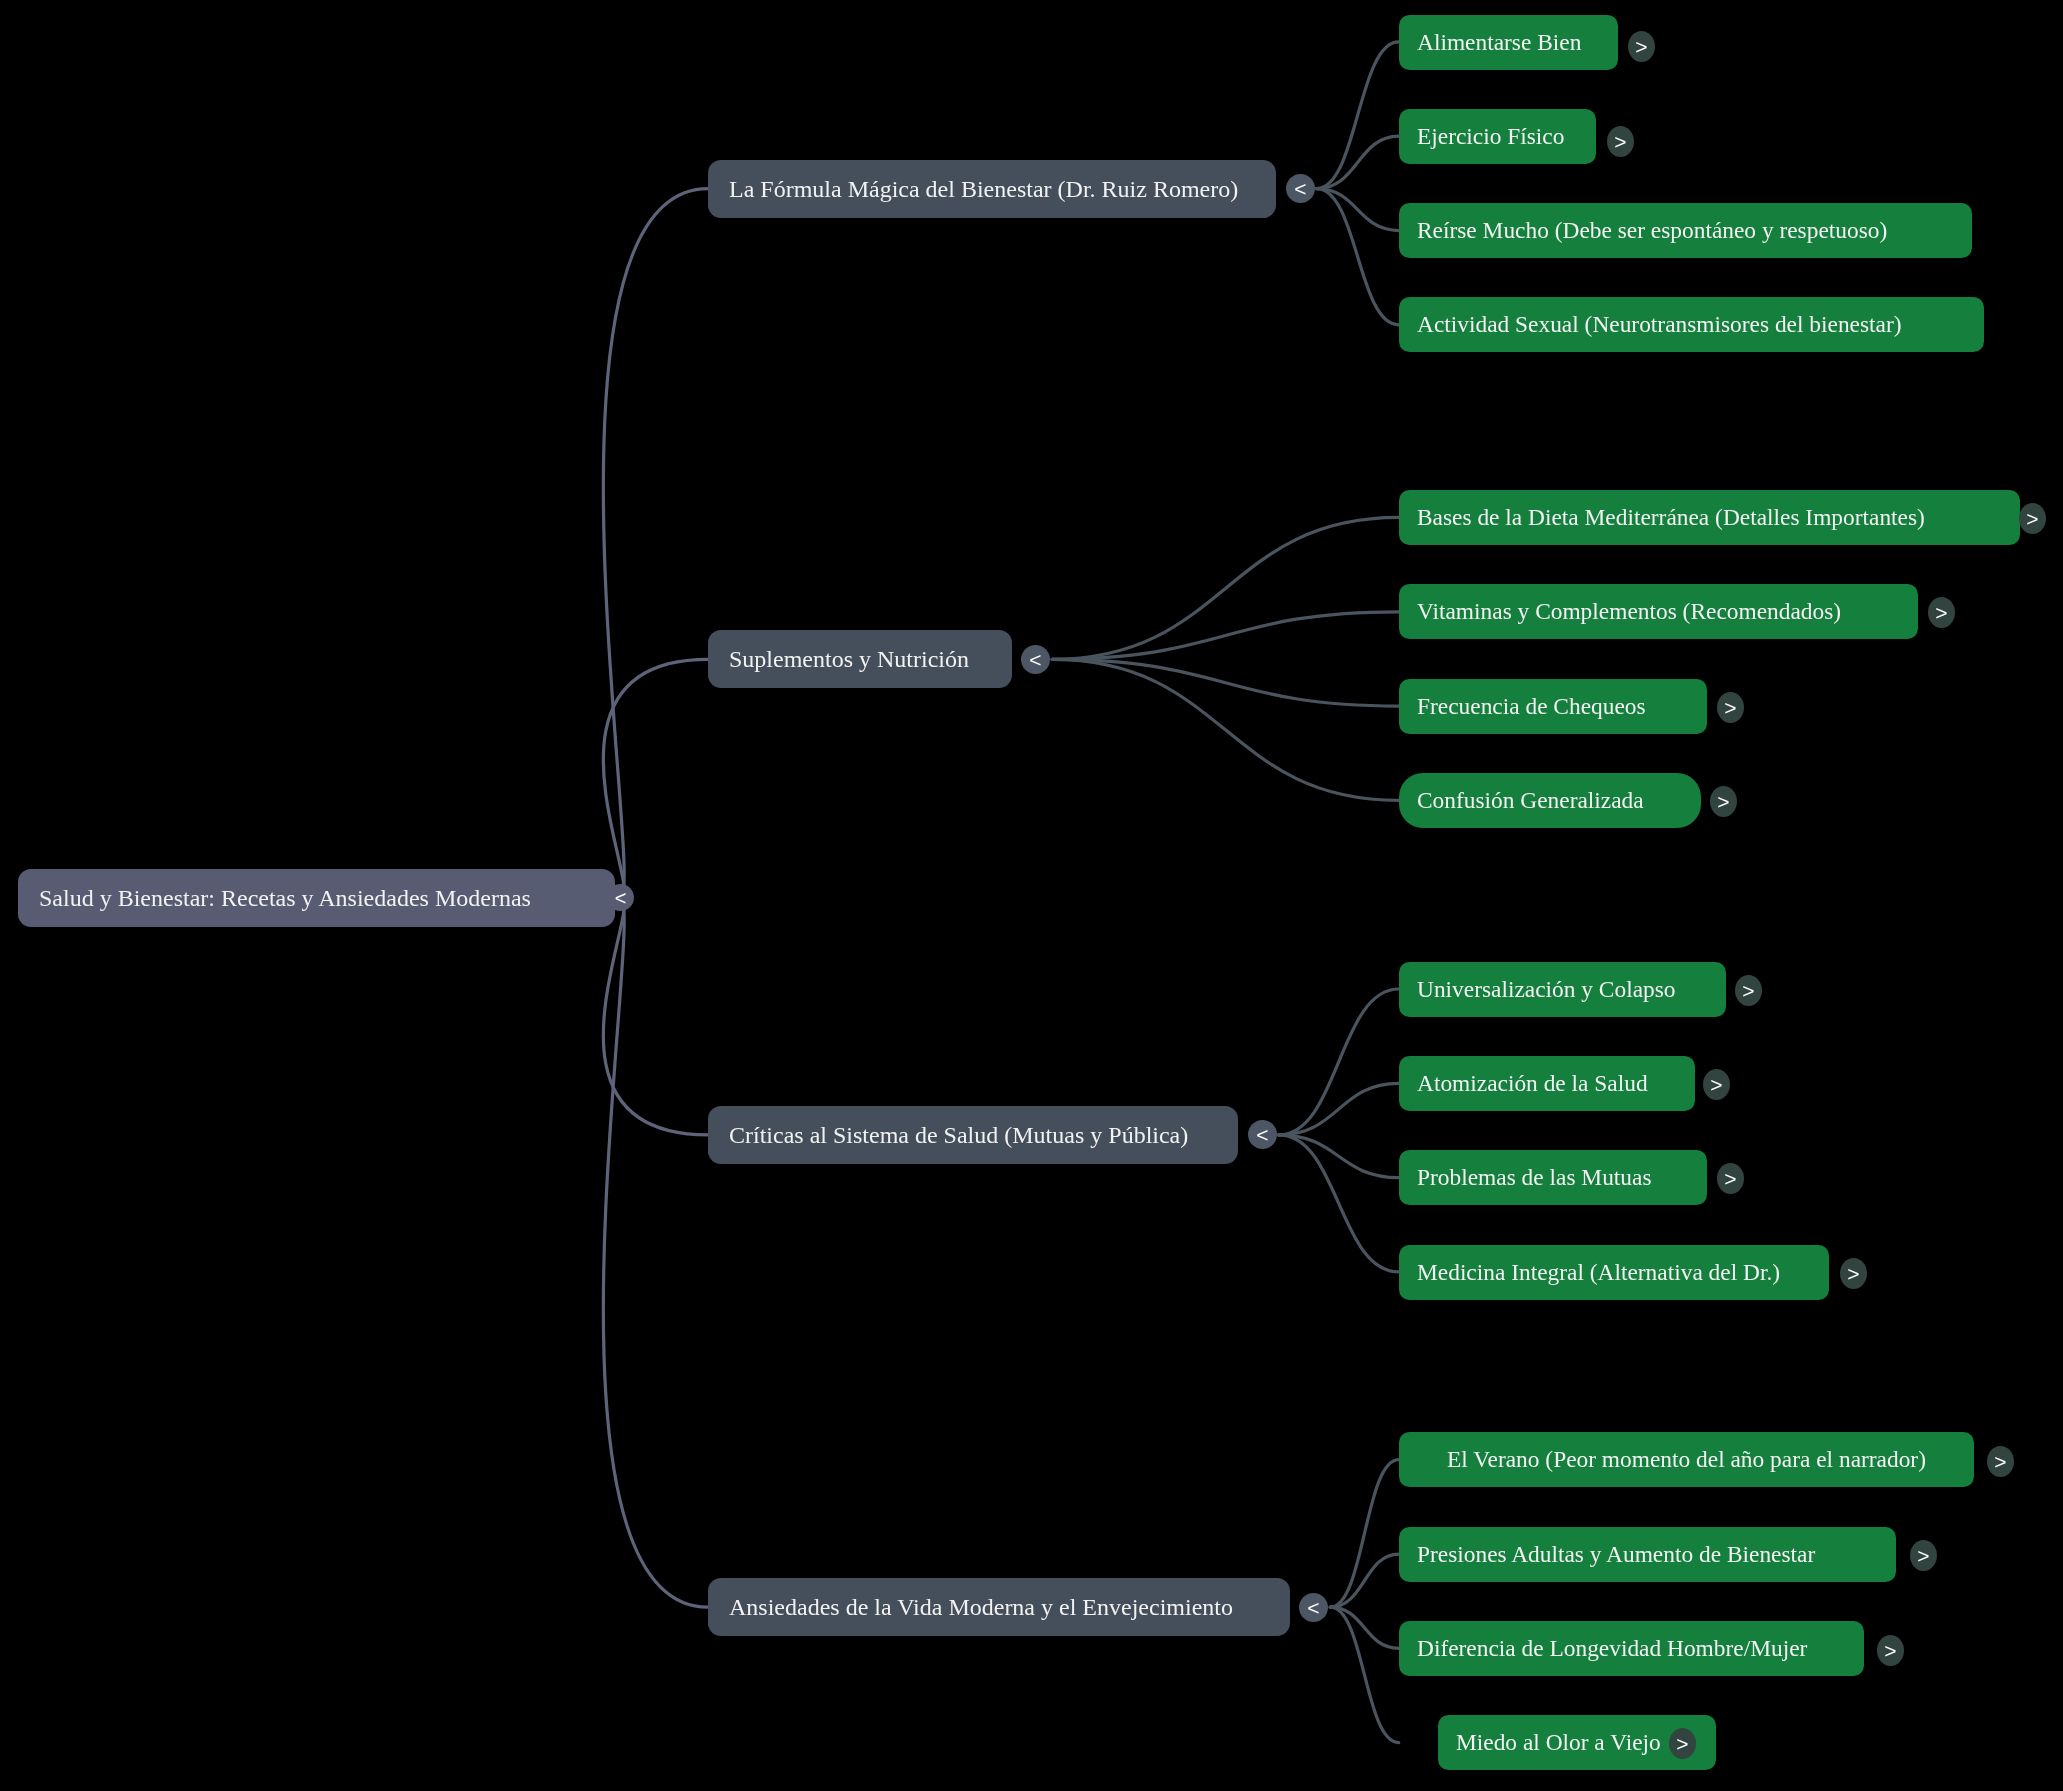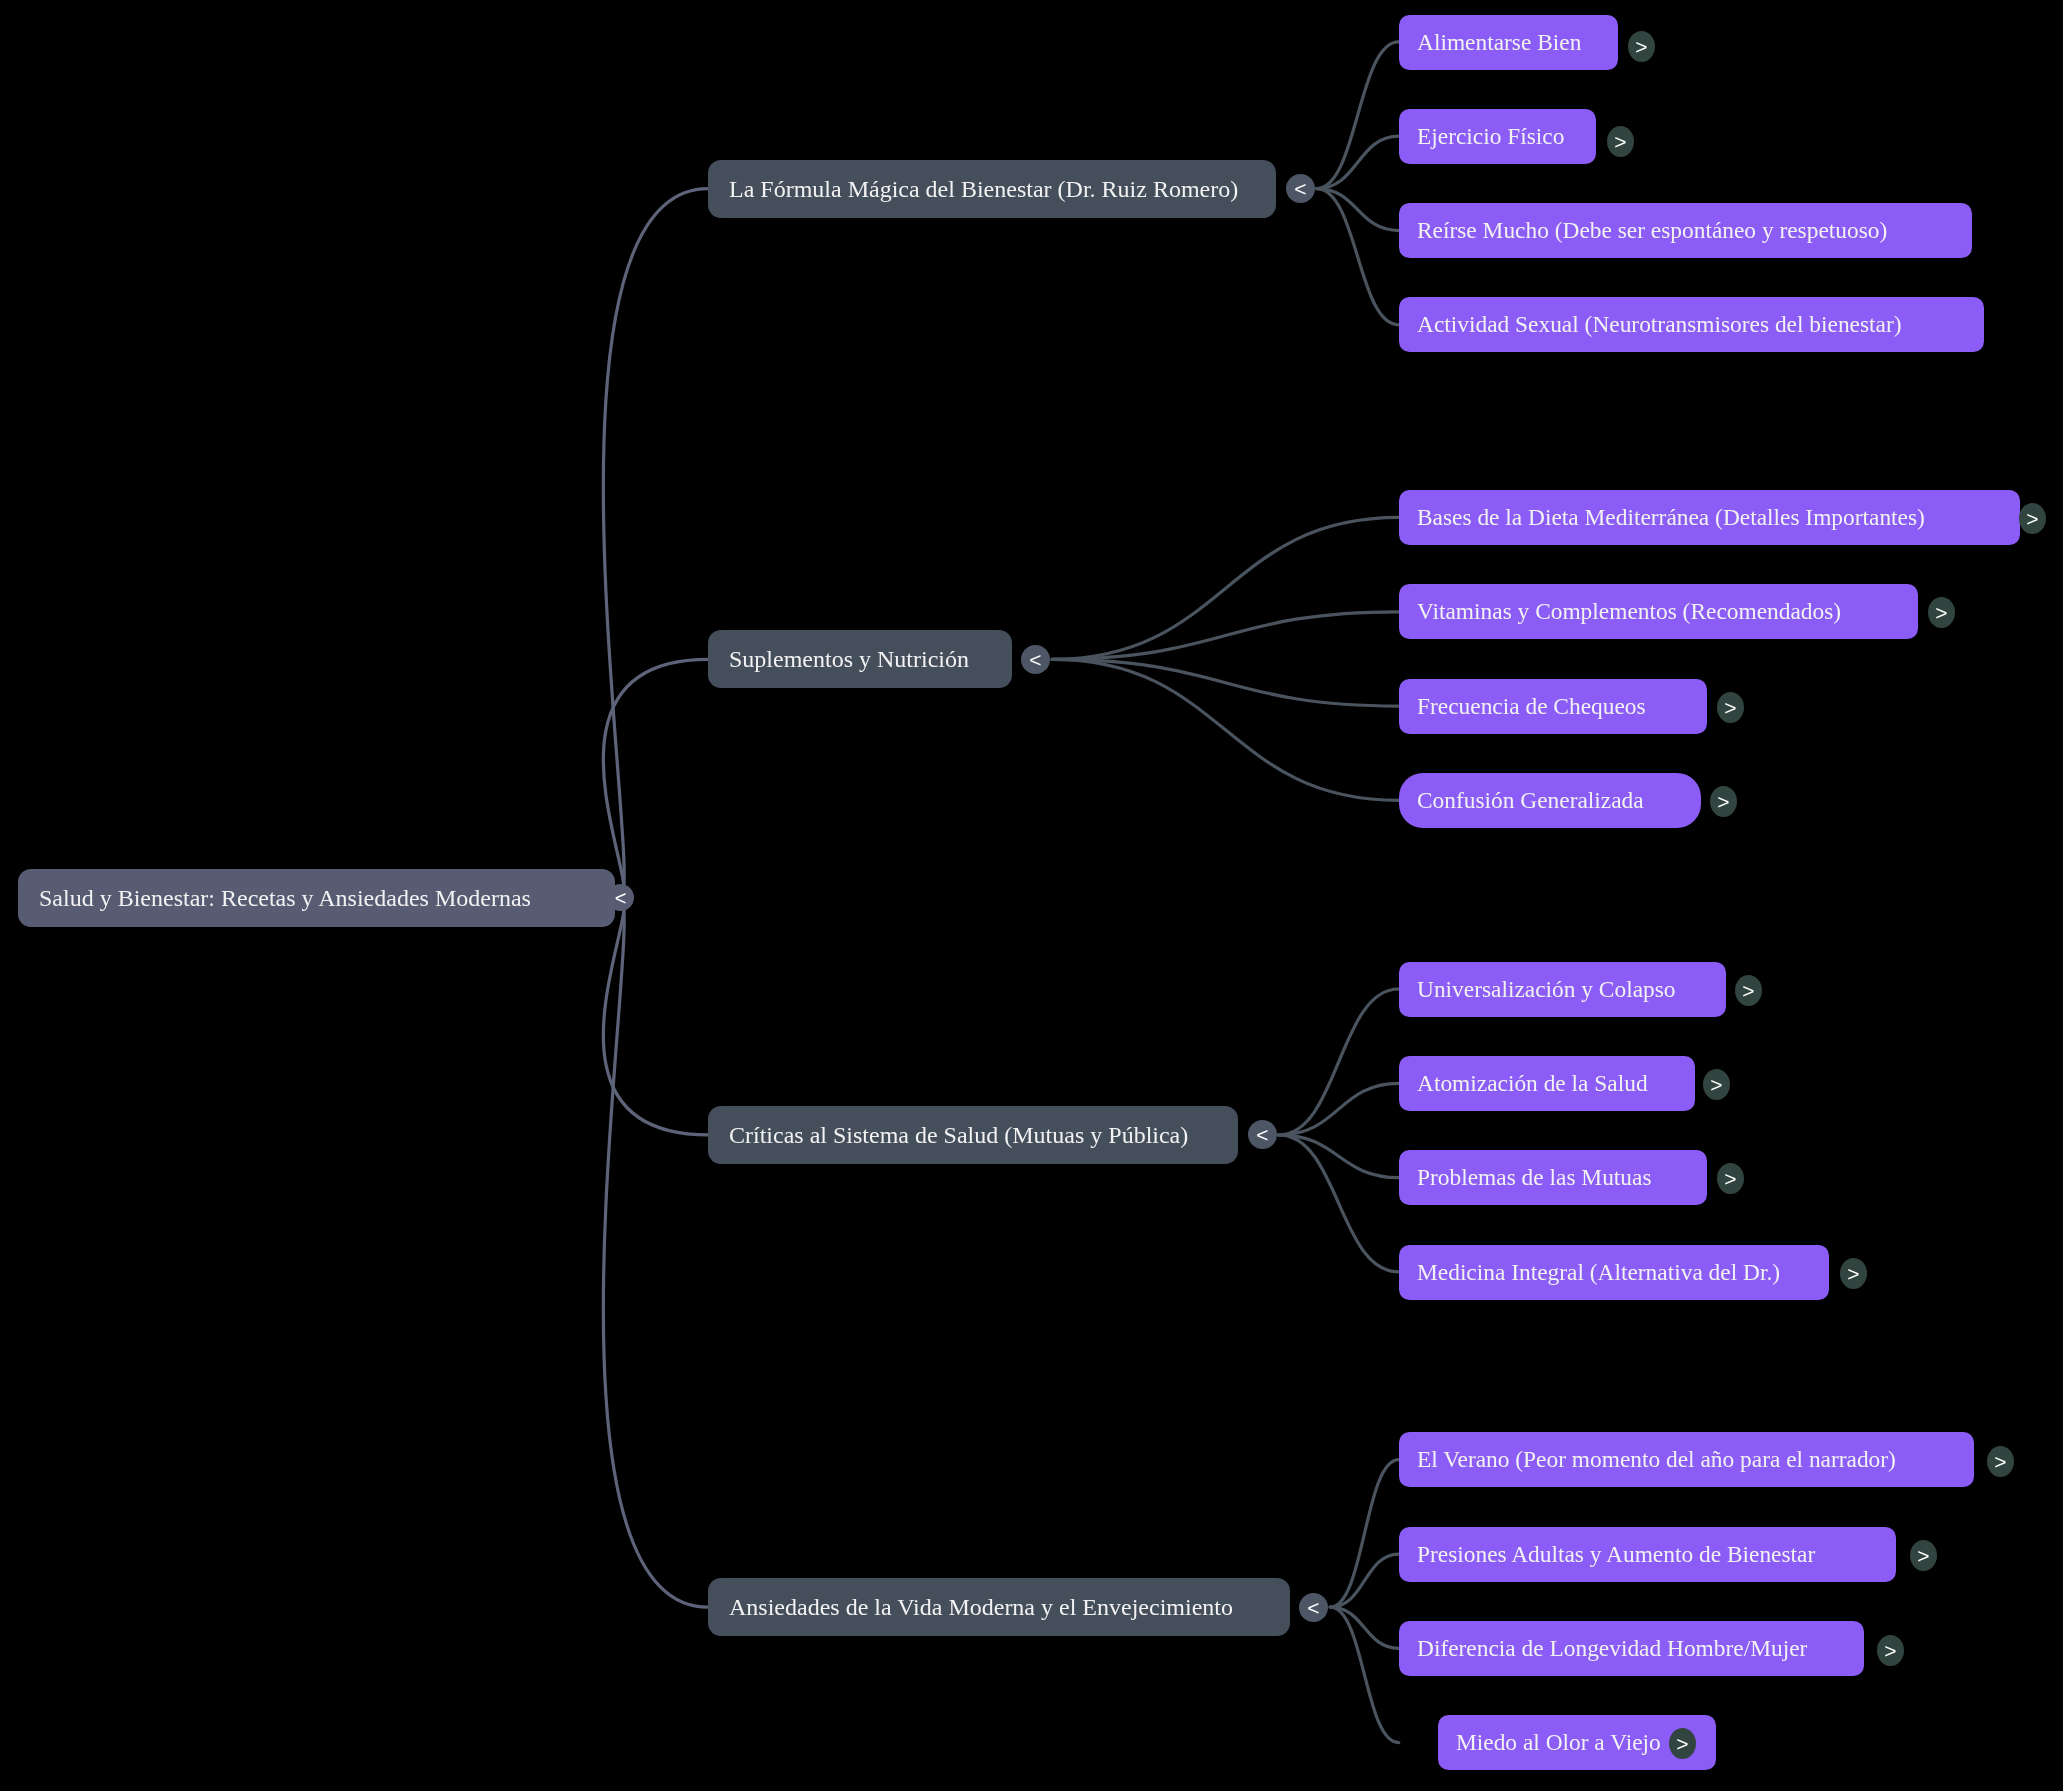--- a/index.html
+++ b/index.html
@@ -41,21 +41,21 @@
     padding: 0 21px;
     border-radius: 13px;
   }
   .node-branch {
     background: #454f5c;
     font-size: 24px;
     padding: 8px 21px;
     border-radius: 13px;
   }
   .node-leaf {
-    background: #8b5cf6;
+    background: #15803d;
     font-size: 23.4px;
     padding: 0 18px;
     border-radius: 10.5px;
   }
   .toggle {
     position: absolute;
     display: flex;
     align-items: center;
     justify-content: center;
     border-radius: 50%;
@@ -171,21 +171,21 @@
       </div>
       <div class="toggle toggle-leaf" style="left: 1717px; top: 1163px;">&gt;</div>
       <div class="node node-leaf" style="left: 1399px; top: 1245px; width: 430px; height: 55px;">
         <span class="label">Medicina Integral (Alternativa del Dr.)</span>
       </div>
       <div class="toggle toggle-leaf" style="left: 1840px; top: 1258px;">&gt;</div>
       <div class="node node-branch" style="left: 708px; top: 1578px; width: 582px; height: 58px;">
         <span class="label">Ansiedades de la Vida Moderna y el Envejecimiento</span>
       </div>
       <div class="toggle toggle-branch" style="left: 1299px; top: 1593px;">&lt;</div>
-      <div class="node node-leaf" style="left: 1399px; top: 1432px; width: 575px; height: 55px;">
+      <div class="node node-leaf" style="left: 1399px; top: 1432px; width: 575px; height: 55px; text-align: center;">
         <span class="label">El Verano (Peor momento del año para el narrador)</span>
       </div>
       <div class="toggle toggle-leaf" style="left: 1987px; top: 1446px;">&gt;</div>
       <div class="node node-leaf" style="left: 1399px; top: 1527px; width: 497px; height: 55px;">
         <span class="label">Presiones Adultas y Aumento de Bienestar</span>
       </div>
       <div class="toggle toggle-leaf" style="left: 1910px; top: 1540px;">&gt;</div>
       <div class="node node-leaf" style="left: 1399px; top: 1621px; width: 465px; height: 55px;">
         <span class="label">Diferencia de Longevidad Hombre/Mujer</span>
       </div>

